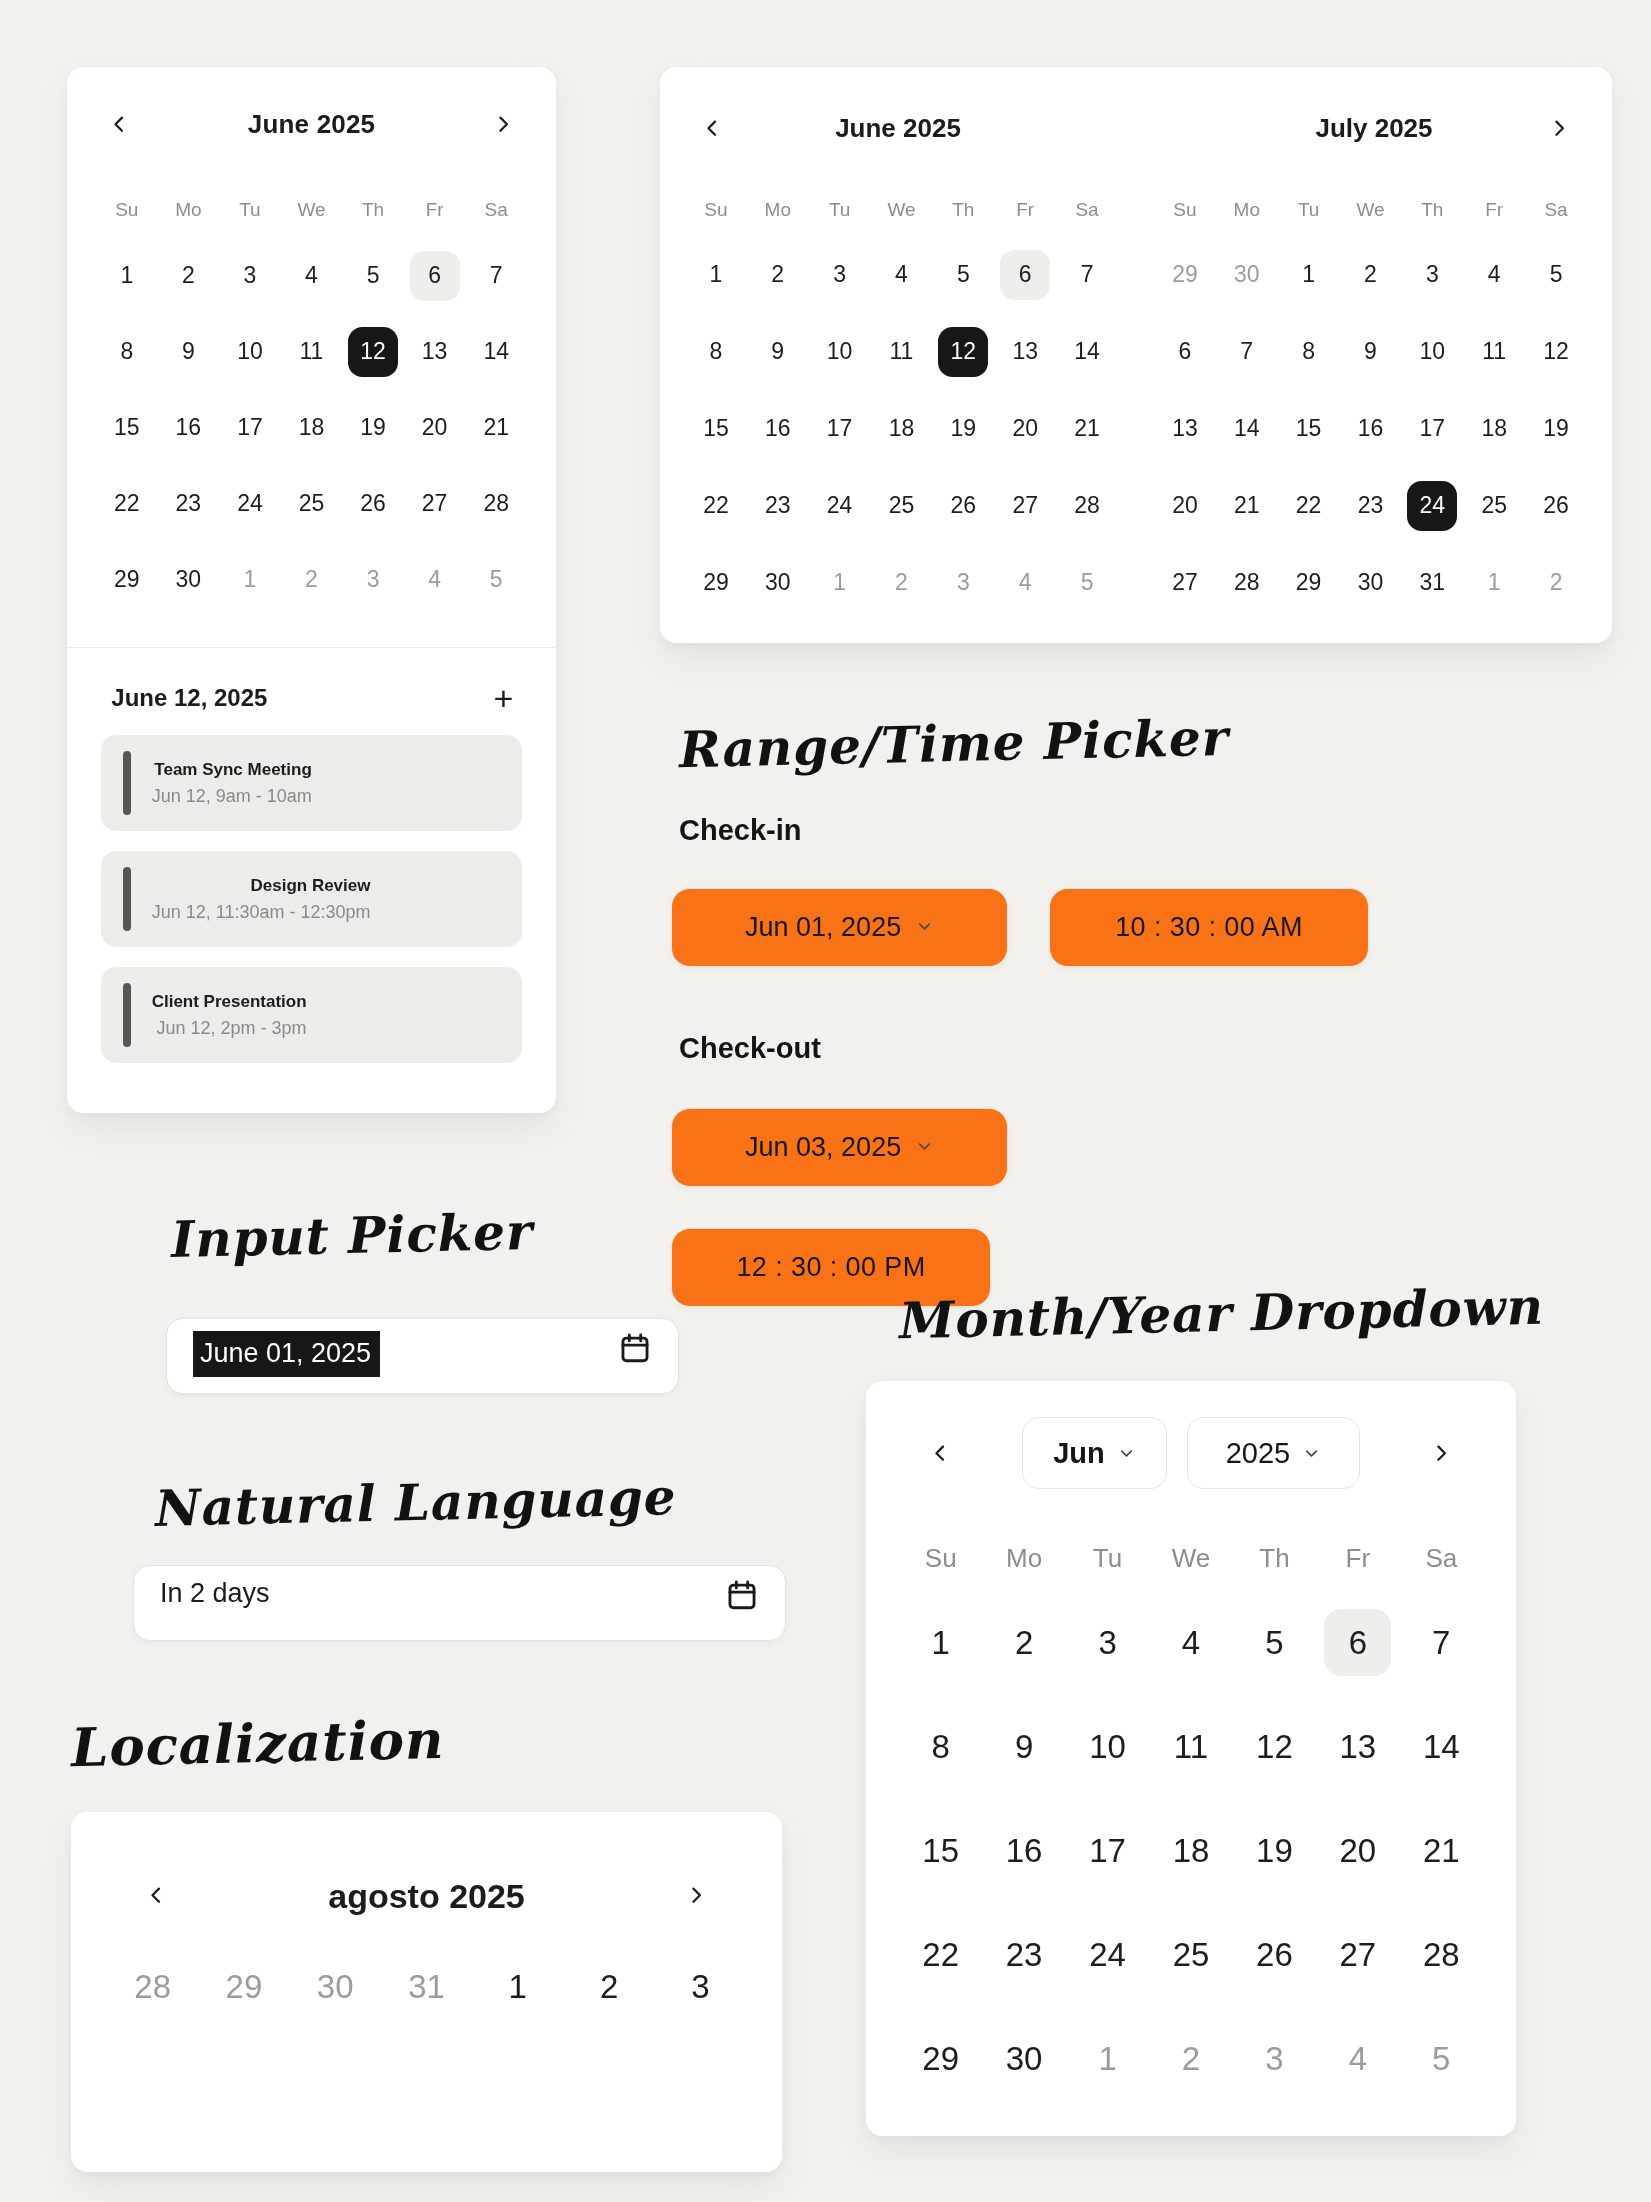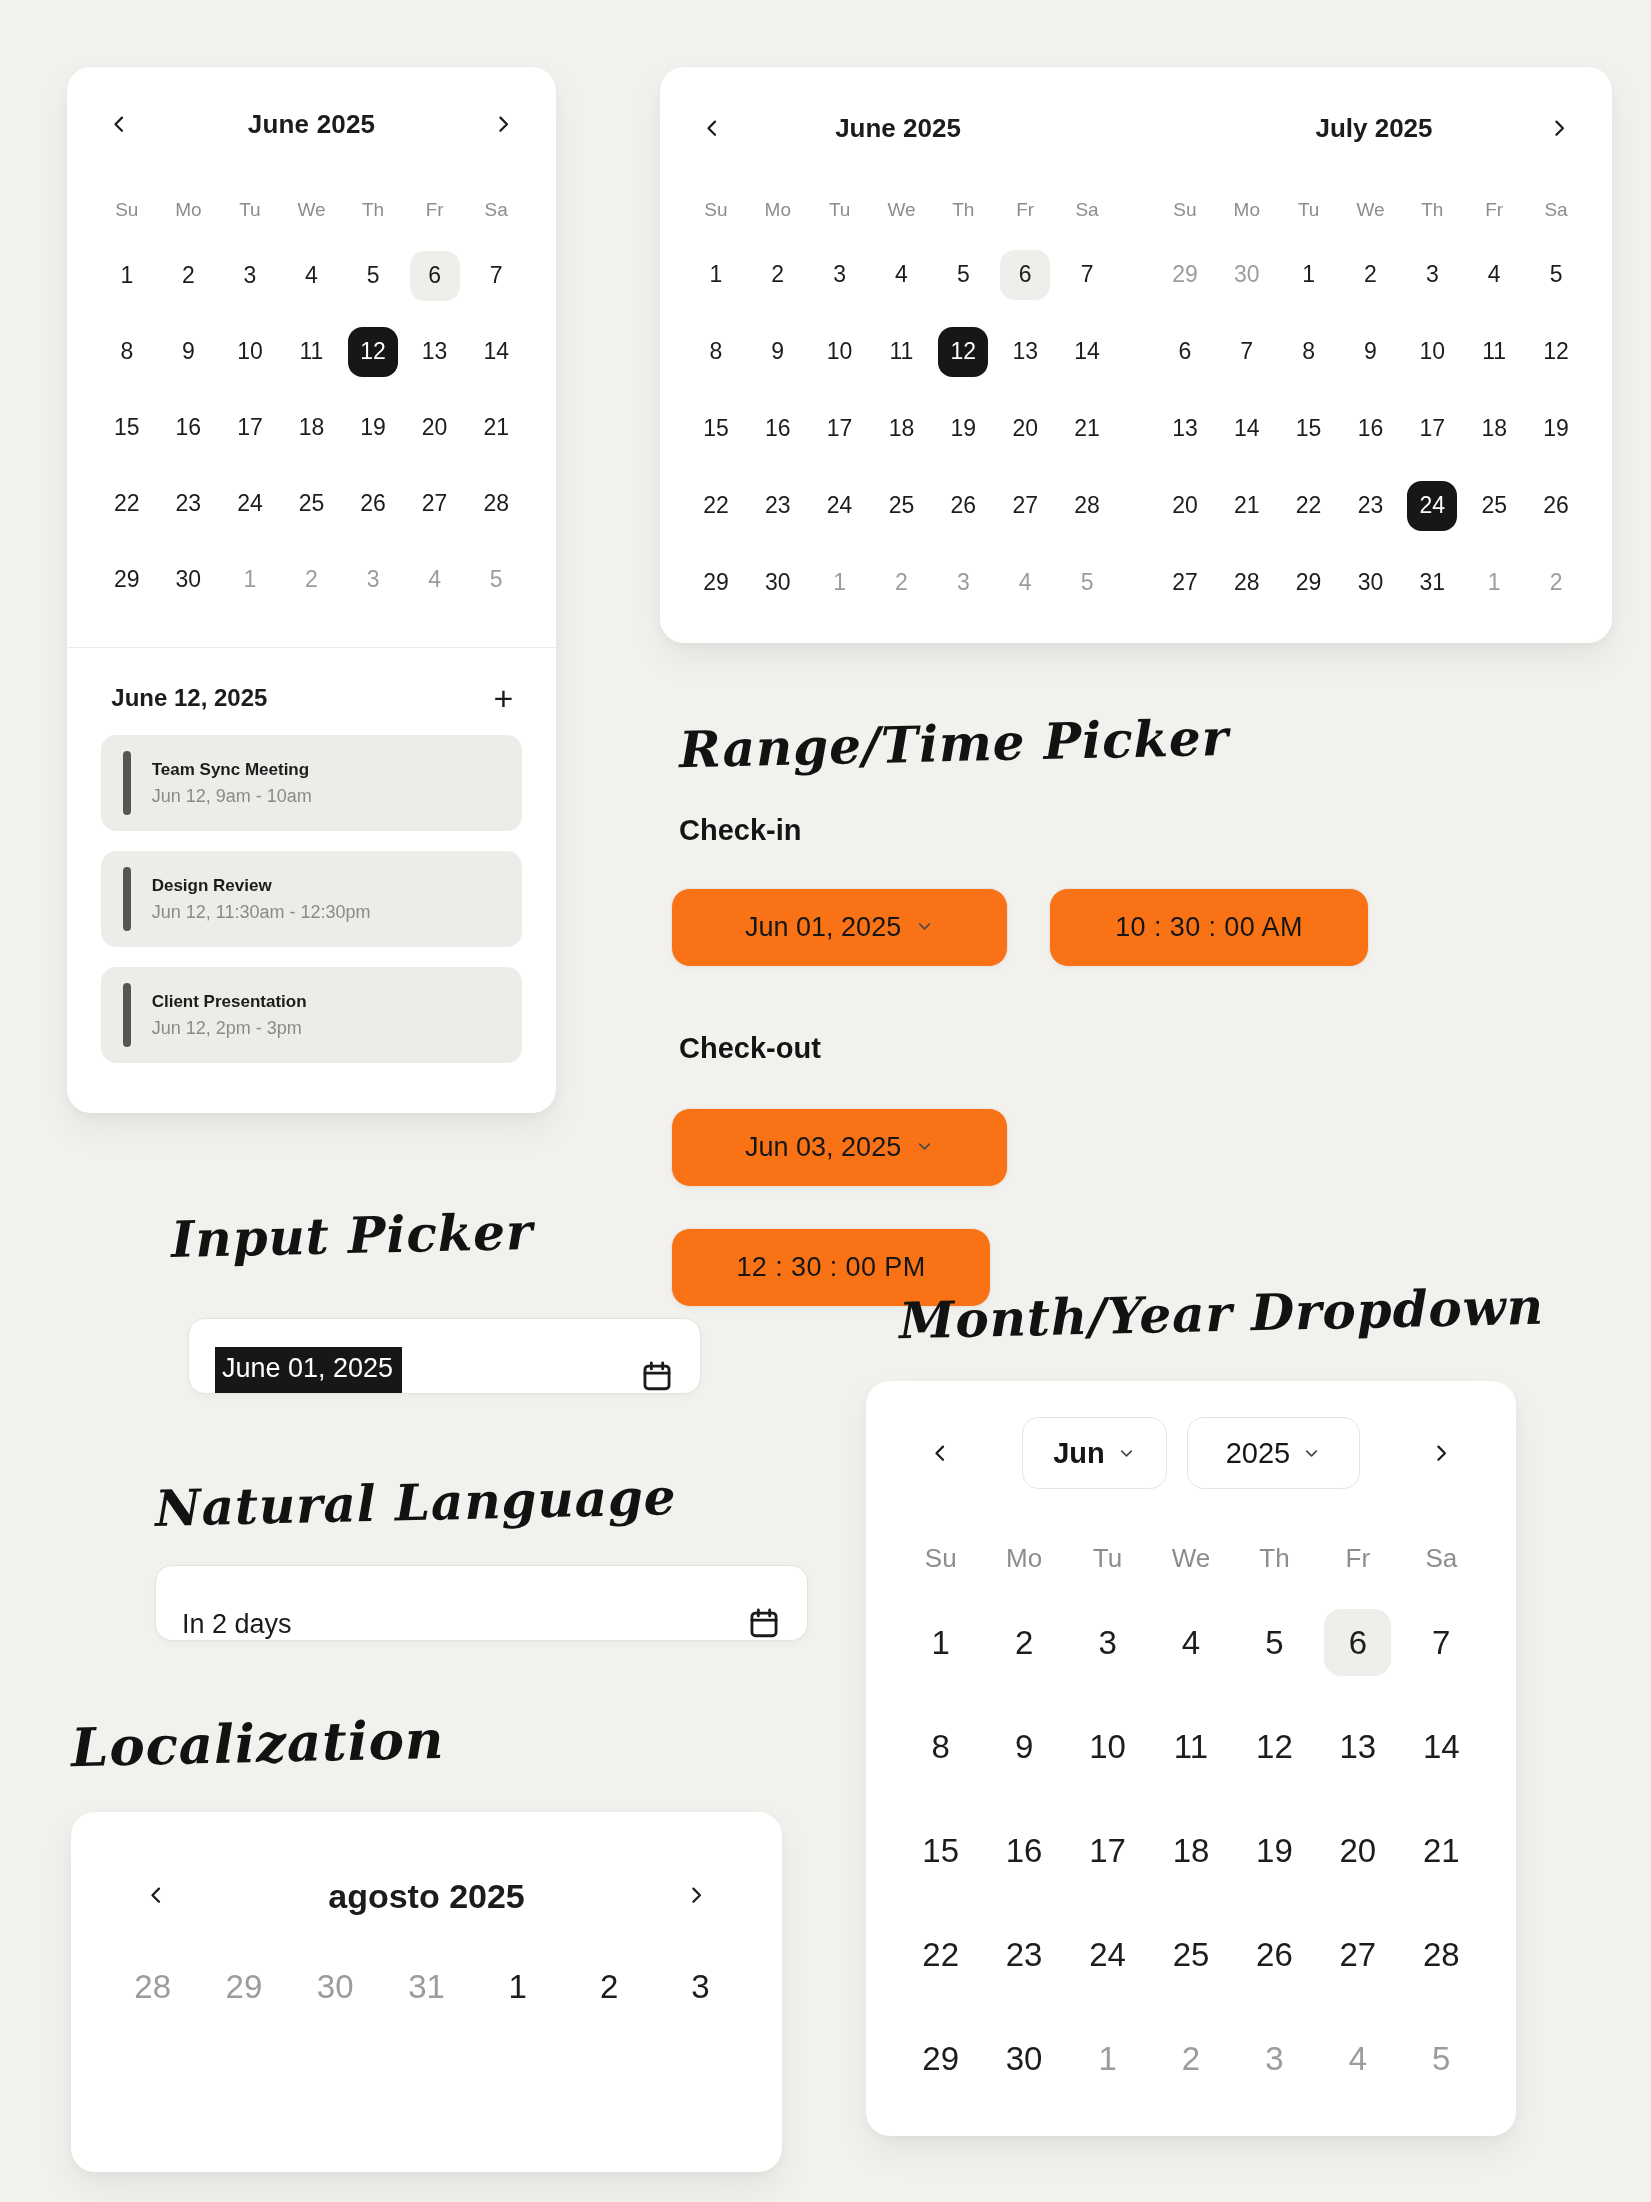--- a/index.html
+++ b/index.html
@@ -7,22 +7,23 @@
   body {
     position:relative;
     background:#f3f1ee;
     font-family:"Liberation Sans", sans-serif;
     color:#1c1c1c;
     overflow:hidden;
   }
   .card {
     position:absolute;
     background:#ffffff;
-    border-radius:24px;
+    border-radius:16px;
     box-shadow:0 15.5px 34px rgba(0,0,0,.06), 0 3.4px 8.6px rgba(0,0,0,.03);
+    text-align:right;
   }
   
   .grid7 { display:grid; grid-template-columns:repeat(7,1fr); justify-items:center; align-items:center; }
   .wd { color:#8d8d8d; font-size:19px; }
   .day {
     width:50px; height:50px; border-radius:14.6px;
     display:flex; align-items:center; justify-content:center;
     font-size:23px; color:#1d1d1d; cursor:pointer;
   }
   .day.muted { color:#9c9c9c; }
@@ -77,23 +78,22 @@
     display:flex; align-items:center; justify-content:center; gap:13.8px;
     font-size:27px; color:#161616; cursor:pointer;
     box-shadow:0 2.6px 6.9px rgba(0,0,0,.03);
   }
   .pill.date { width:337px; }
   .pill.time { width:320px; letter-spacing:0.4px; }
   .dd-chev svg { width:19px; height:19px; stroke:#4a4a4a; stroke-width:2.2; fill:none; stroke-linecap:round; stroke-linejoin:round; }
   
   .text-input {
     position:absolute; height:76px; background:#fff; border:1.7px solid #e5e3df; border-radius:17px;
-    display:flex; align-items:flex-end; padding:0 26px; font-size:27px; color:#1b1b1b; cursor:text;
+    display:flex; align-items:flex-start; padding:12px 26px; font-size:27px; color:#1b1b1b; cursor:text;
     box-shadow:0 2.6px 6.9px rgba(0,0,0,.03);
-    margin-left:22px;
   }
   .hl { background:#171717; color:#fff; padding:6.9px 8.6px 8.6px 6.9px; }
   .cal-icon { margin-left:auto; display:flex; }
   .cal-icon svg { width:34px; height:34px; stroke:#1a1a1a; stroke-width:2; fill:none; stroke-linecap:round; stroke-linejoin:round; }
   
   #card-loc { left:71px; top:1812px; width:711px; height:360px; overflow:hidden; }
   .loc-head { position:relative; height:79px; margin-top:45px; }
   .loc-head .chev { position:absolute; top:24px; }
   .loc-head .chev.left { left:71px; }
   .loc-head .chev.right { right:71px; }

